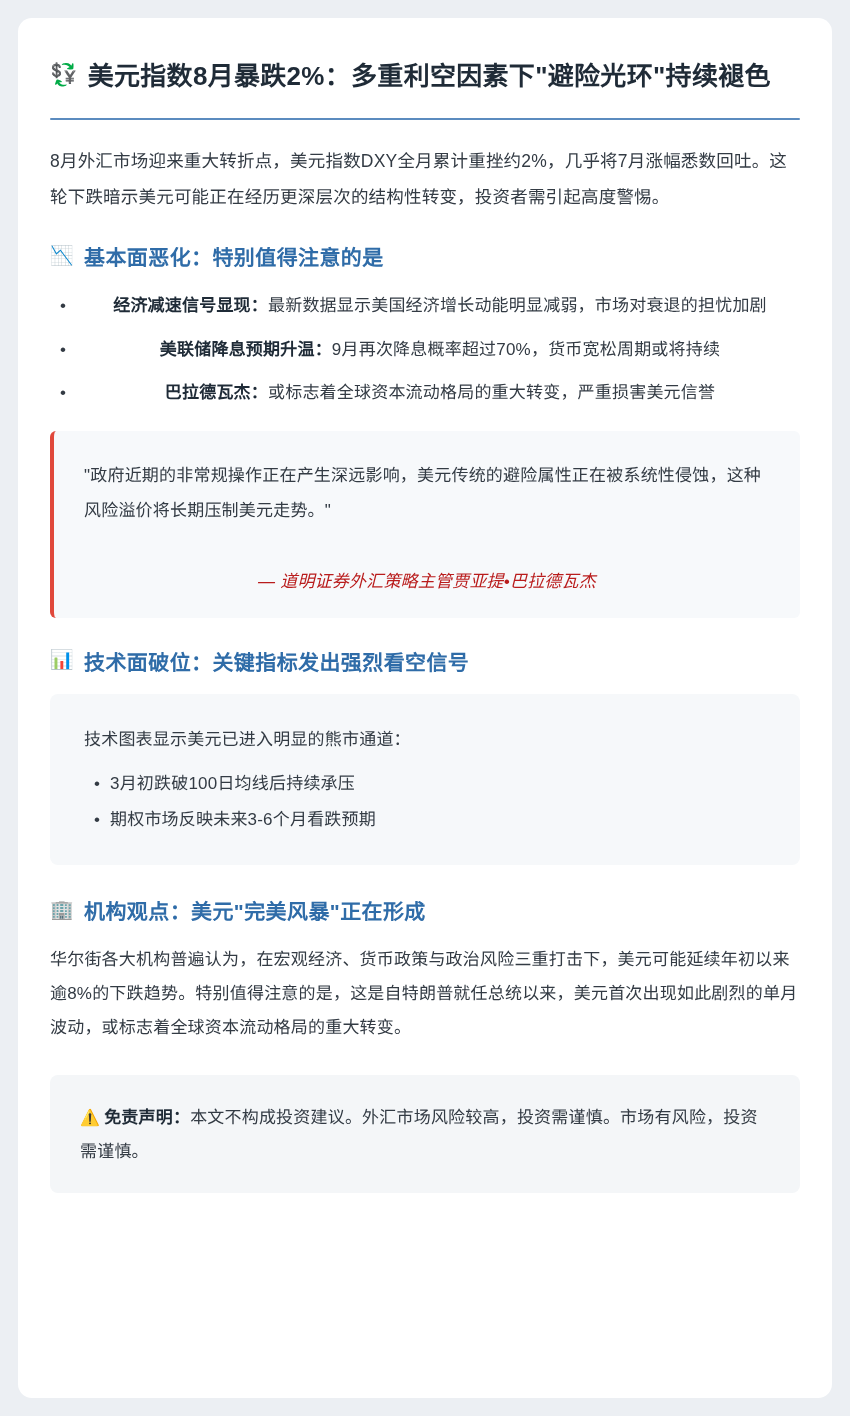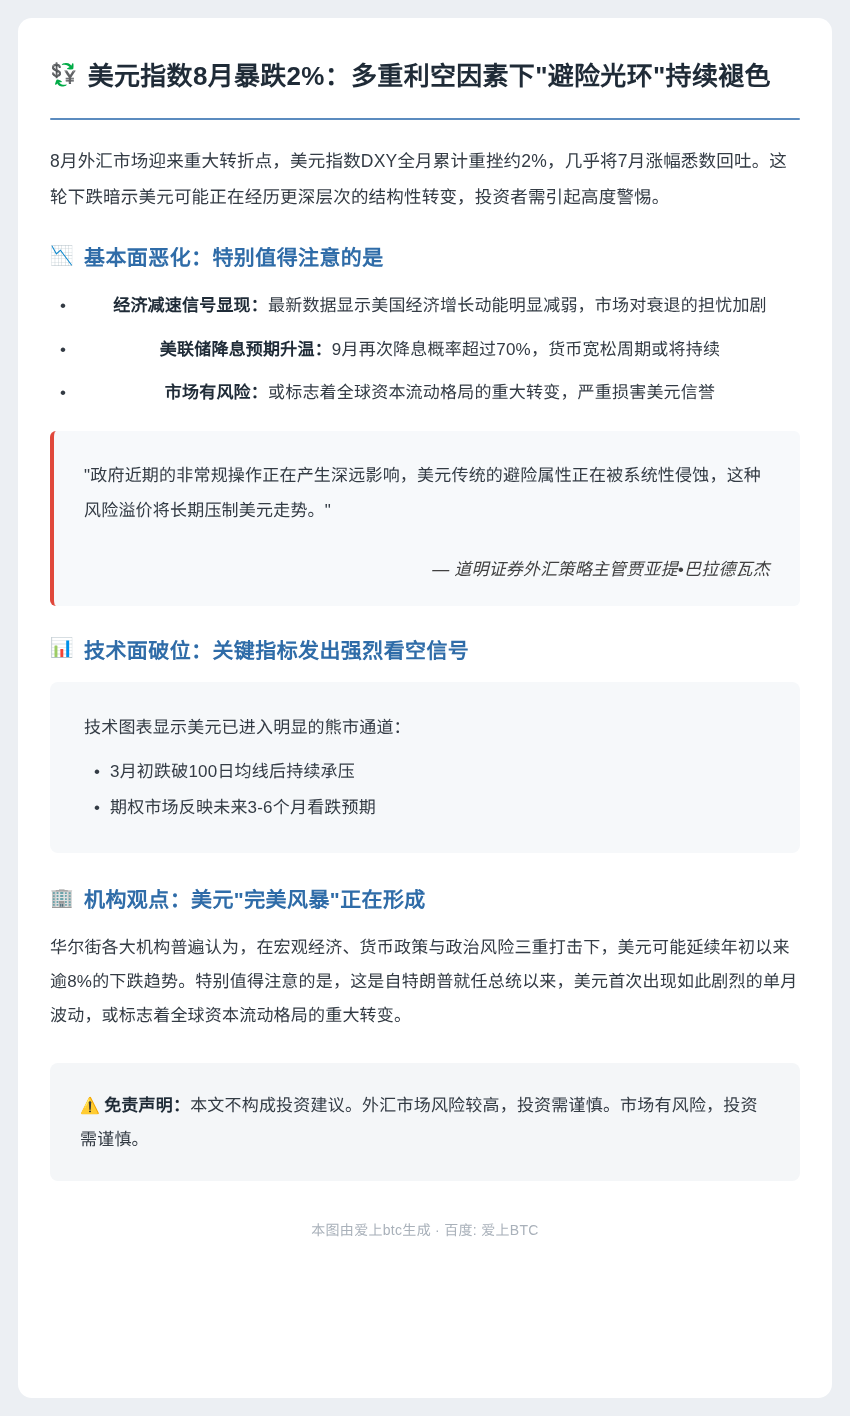--- a/index.html
+++ b/index.html
@@ -117,25 +117,25 @@
     margin: 22px 0 28px 0;
   }
   .quote-text {
     font-size: 17px;
     line-height: 2.05;
     color: #333b44;
     margin: 0;
     letter-spacing: .2px;
   }
   .quote-attr {
-    text-align: right;
+    text-align: center;
     font-style: italic;
     font-size: 17px;
-    color: #404040;
-    margin-top: 26px;
+    color: #b91c1c;
+    margin-top: 38px;
     letter-spacing: .2px;
   }
 
   
   .panel {
     background: #f6f8fa;
     border-radius: 8px;
     padding: 30px 34px 26px 34px;
     margin: 6px 0 30px 0;
   }
@@ -211,21 +211,21 @@
     </div>
 
     <ul class="bullets">
       <li>
         <b>经济减速信号显现：</b><span>最新数据显示美国经济增长动能明显减弱，市场对衰退的担忧加剧</span>
       </li>
       <li>
         <b>美联储降息预期升温：</b><span>9月再次降息概率超过70%，货币宽松周期或将持续</span>
       </li>
       <li>
-        <b>市场有风险：</b><span>或标志着全球资本流动格局的重大转变，严重损害美元信誉</span>
+        <b>巴拉德瓦杰：</b><span>或标志着全球资本流动格局的重大转变，严重损害美元信誉</span>
       </li>
     </ul>
 
     <div class="quote-box">
       <p class="quote-text">"政府近期的非常规操作正在产生深远影响，美元传统的避险属性正在被系统性侵蚀，这种风险溢价将长期压制美元走势。"</p>
       <div class="quote-attr">— 道明证券外汇策略主管贾亚提•巴拉德瓦杰</div>
     </div>
 
     <div class="sec-head">
       <span class="emoji">📊</span>
@@ -246,16 +246,15 @@
     </div>
 
     <p class="para">华尔街各大机构普遍认为，在宏观经济、货币政策与政治风险三重打击下，美元可能延续年初以来逾8%的下跌趋势。特别值得注意的是，这是自特朗普就任总统以来，美元首次出现如此剧烈的单月波动，或标志着全球资本流动格局的重大转变。</p>
 
     <div class="disclaimer">
       <p>
         <span class="warn-icon">⚠️</span><b>免责声明：</b><span>本文不构成投资建议。外汇市场风险较高，投资需谨慎。市场有风险，投资需谨慎。</span>
       </p>
     </div>
 
-    <div class="footer">本图由爱上btc生成 · 百度: 爱上BTC</div>
 
   </div>
 </div>
 
 </body></html>

